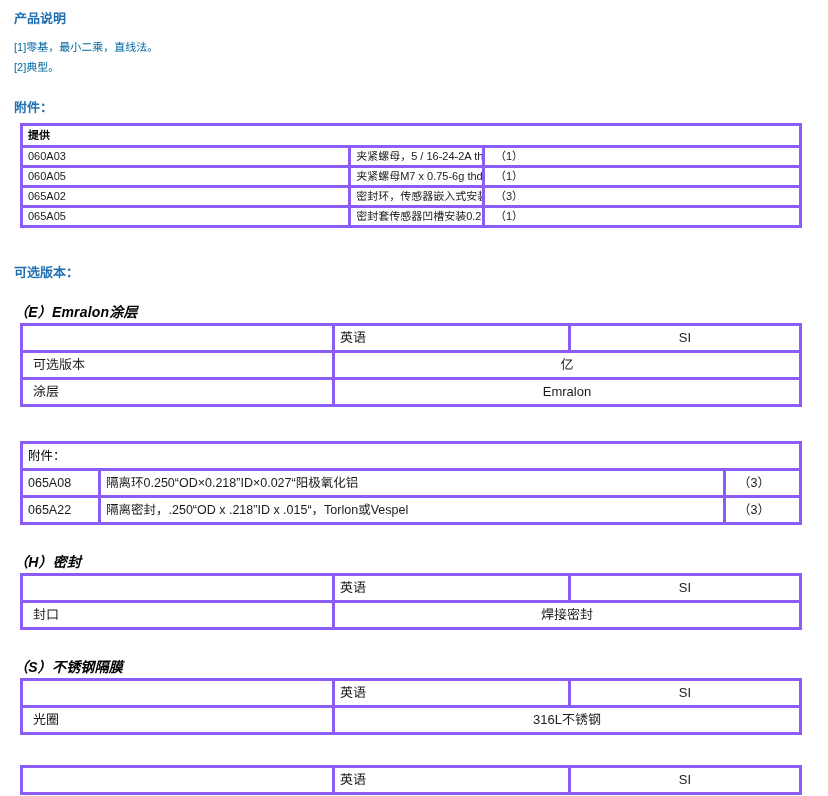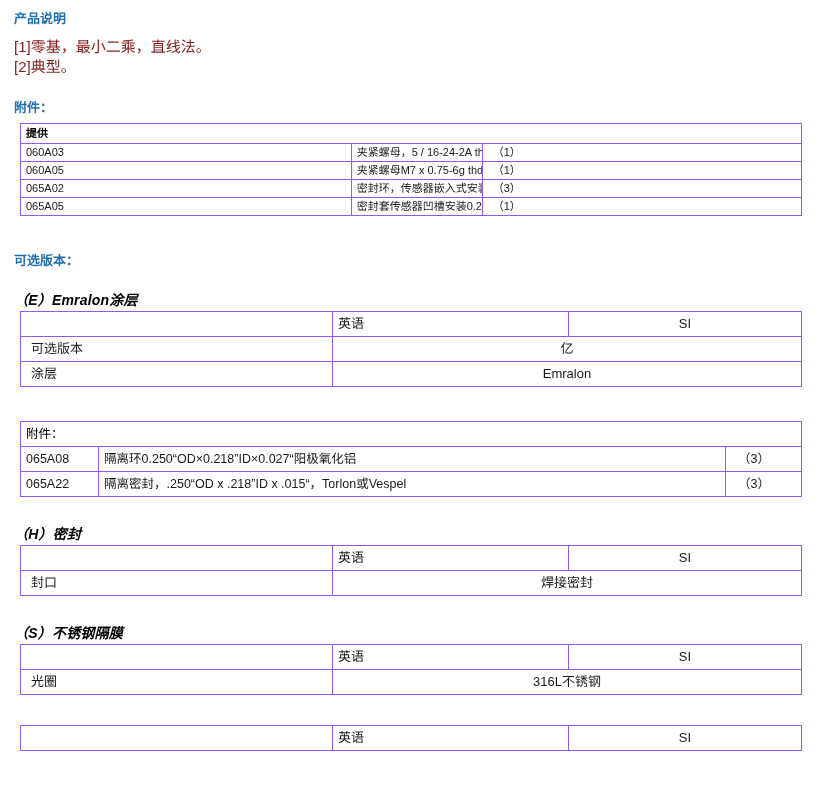--- a/index.html
+++ b/index.html
@@ -54,37 +54,37 @@
     padding-left: 14px;
     letter-spacing: .2px;
     font-style: italic;
   }
 
   
   .notes {
     padding-top: 10px;
   }
   .note-line {
-    font-size: 15px;
+    font-size: 11px;
     line-height: 20px;
-    color: #7f1d1d;
+    color: #0369a1;
     white-space: nowrap;
   }
 
   
   table.doc {
     border-collapse: collapse;
     table-layout: fixed;
     width: 782px;
     margin-left: 20px;
     font-size: 11px;
     color: #1a1a1a;
   }
   table.doc td, table.doc th {
-    border: 1px solid #8b5cf6;
+    border: 3px solid #8b5cf6;
     padding: 1px 5px;
     font-weight: normal;
     text-align: left;
     vertical-align: middle;
     overflow: hidden;
     white-space: nowrap;
   }
 
   
   .acc-table { margin-top: 7px; }

